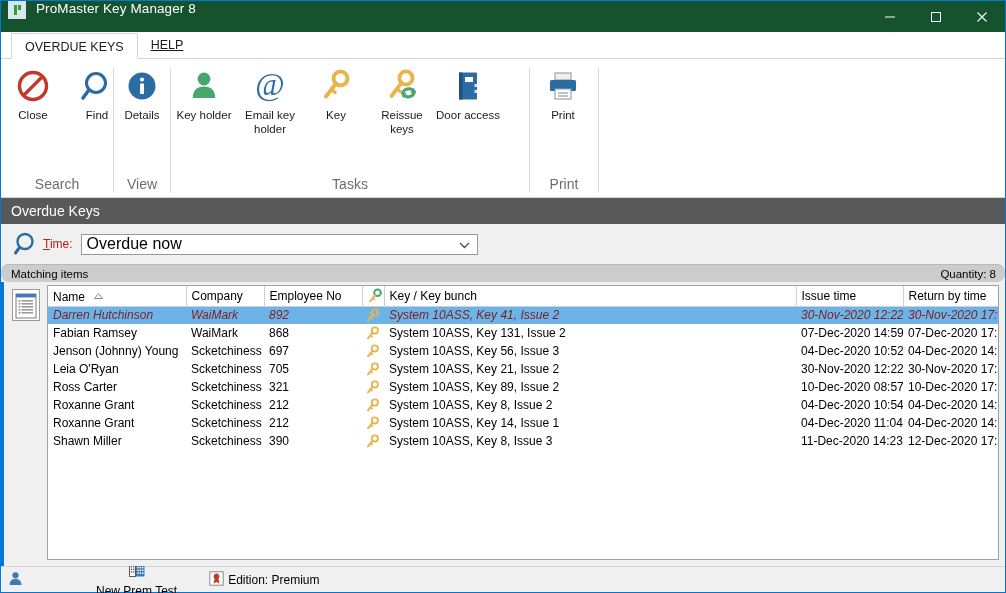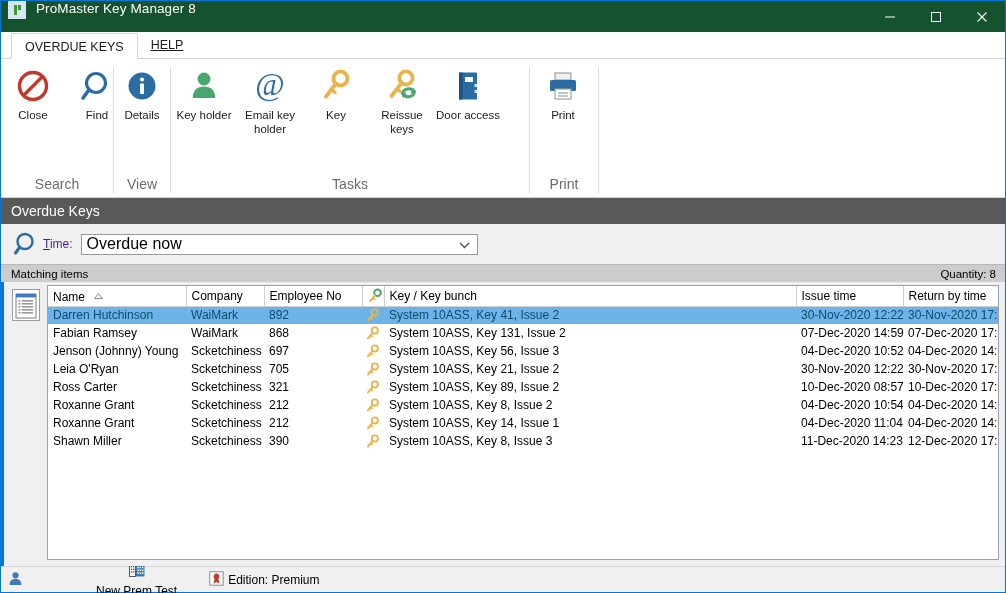--- a/index.html
+++ b/index.html
@@ -181,21 +181,21 @@
     display: flex;
     align-items: center;
     flex: 0 0 auto;
     box-sizing: border-box;
     padding-left: 8px;
   }
   .filter-magnifier { width: 34px; display:flex; align-items:center; justify-content:center;}
   .filter-label {
     font-size: 12px;
     margin-right: 8px;
-    color: #4c1d95;
+    color: #b91c1c;
   }
   .filter-label .ul { text-decoration: underline; }
   .combo {
     width: 397px;
     height: 21px;
     border: 1px solid #999999;
     background: #ffffff;
     display: flex;
     align-items: center;
     box-sizing: border-box;
@@ -215,20 +215,21 @@
     height: 18px;
     background: #cccccc;
     border-top: 1px solid #b9b9b9;
     display: flex;
     align-items: center;
     font-size: 11.5px;
     color: #000;
     padding: 0 9px 0 10px;
     flex: 0 0 auto;
     box-sizing: border-box;
+    border-radius: 8px;
   }
   .matchbar .qty { margin-left: auto; }
 
   
   .content {
     flex: 1 1 auto;
     display: flex;
     background: #f0f0f0;
     overflow: hidden;
     position: relative;
@@ -287,21 +288,22 @@
     height: 18px;
     padding: 0 0 0 5px;
     font-size: 12px;
     white-space: nowrap;
     overflow: hidden;
     color: #000;
     box-sizing: border-box;
   }
   table.grid tr.selected td {
     background: #6cb4e8;
-    color: #0c4a6e;
+    color: #7f1d1d;
+    font-style: italic;
   }
   .sort-caret {
     display: inline-block;
     margin-left: 6px;
     vertical-align: 2px;
   }
   .cell-icon { padding-left: 3px !important; }
 
   
   .statusbar {

